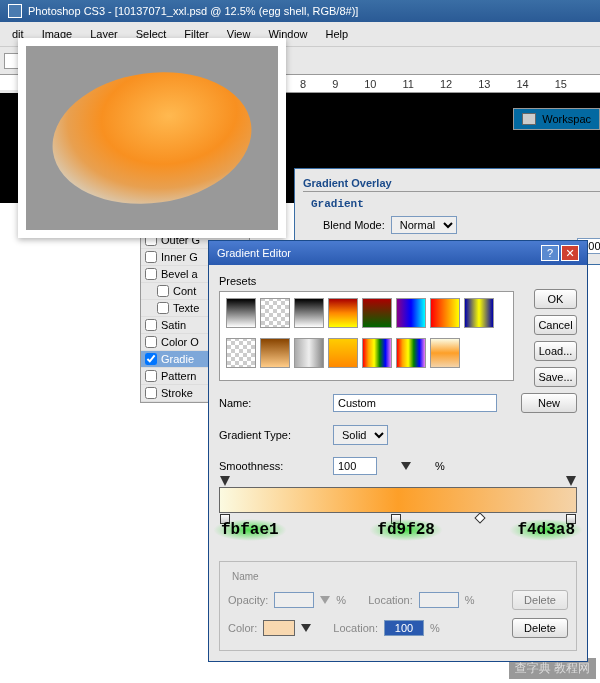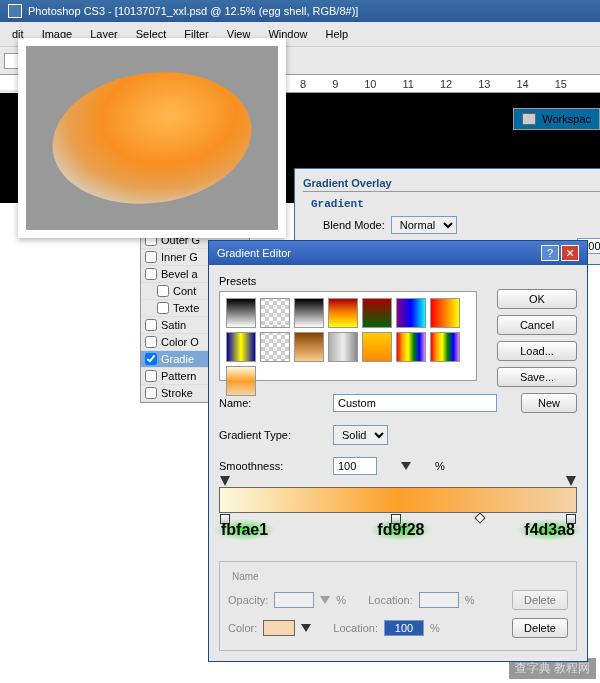--- a/index.html
+++ b/index.html
@@ -42,31 +42,31 @@
 .grad-editor { position: absolute; left: 208px; top: 240px; width: 380px; background: #e8e8e8; border: 1px solid #1a4a8a; z-index: 20; }
 .ge-title { background: linear-gradient(#4a7bd0, #2a5ab0); color: #fff; padding: 4px 8px; display: flex; align-items: center; justify-content: space-between; }
 .ge-title .wbtns { display: flex; gap: 2px; }
 .ge-title .wbtn { width: 18px; height: 16px; background: #5a8ad0; border: 1px solid #fff; color: #fff; text-align: center; line-height: 14px; cursor: default; }
 .ge-title .wbtn.close { background: #d04030; }
 .ge-body { padding: 10px; }
 .ge-presets-label { padding-bottom: 4px; }
 .ge-presets { border: 1px solid #999; background: #fff; padding: 6px; display: flex; flex-wrap: wrap; gap: 4px; height: 90px; }
 .swatch { width: 30px; height: 30px; border: 1px solid #999; }
 .ge-btns { position: absolute; right: 12px; top: 36px; display: flex; flex-direction: column; gap: 6px; }
-.xpbtn { width: 80px; padding: 3px 0; background: linear-gradient(#fff,#e0e0e0); border: 1px solid #888; border-radius: 3px; text-align: center; cursor: default; }
+.xpbtn { width: 43px; padding: 3px 0; background: linear-gradient(#fff,#e0e0e0); border: 1px solid #888; border-radius: 3px; text-align: center; cursor: default; }
 .ge-row { display: flex; align-items: center; gap: 24px; padding: 6px 0; }
 .ge-row label { width: 90px; text-align: left; }
 .ge-row input[type=text], .ge-row select { border: 1px solid #7a9ac0; padding: 2px 4px; }
 .ge-row .name-input { flex: 1; }
 .ge-bar { height: 26px; border: 1px solid #666; margin: 6px 0; position: relative; }
 .ge-bar .barfill { height: 100%; background: linear-gradient(to right, #fbfae1 0%, #fd9f28 50%, #f4d3a8 100%); }
 .stop-top { position: absolute; top: -12px; width: 10px; height: 10px; background: #333; clip-path: polygon(0 0, 100% 0, 50% 100%); }
 .stop-bot { position: absolute; bottom: -12px; width: 10px; height: 10px; background: linear-gradient(#fff,#ccc); border: 1px solid #333; }
 .diamond { position: absolute; bottom: -10px; width: 8px; height: 8px; border: 1px solid #333; transform: rotate(45deg); background: #fff; }
-.hexlabel { position: absolute; font-family: Liberation Sans, sans-serif; font-size: 16px; font-weight: bold; color: #000; background: radial-gradient(ellipse, rgba(60,220,60,.9), rgba(60,220,60,0) 70%); padding: 2px 8px; }
+.hexlabel { position: absolute; font-family: Liberation Mono, monospace; font-size: 16px; font-weight: bold; color: #000; background: radial-gradient(ellipse, rgba(60,220,60,.9), rgba(60,220,60,0) 70%); padding: 2px 8px; }
 .stops-box { border: 1px solid #bbb; padding: 8px; margin-top: 18px; }
 .stops-box .lbl { color: #888; font-size: 10px; margin-top: -14px; margin-bottom: 4px; background: #e8e8e8; display: inline-block; padding: 0 4px; }
 .stops-box .srow { display: flex; align-items: center; gap: 6px; padding: 4px 0; }
 .stops-box .srow span { color: #888; }
 .stops-box input { border: 1px solid #7a9ac0; width: 40px; padding: 1px 2px; text-align: center; }
 .stops-box input.sel { background: #2a5ab0; color: #fff; }
 .stops-box .disabled input { background: #eee; color: #aaa; }
 .color-chip { width: 32px; height: 16px; background: #f8d8b0; border: 1px solid #666; }
 .tri { width: 0; height: 0; border-left: 5px solid transparent; border-right: 5px solid transparent; border-top: 8px solid #333; }
 

